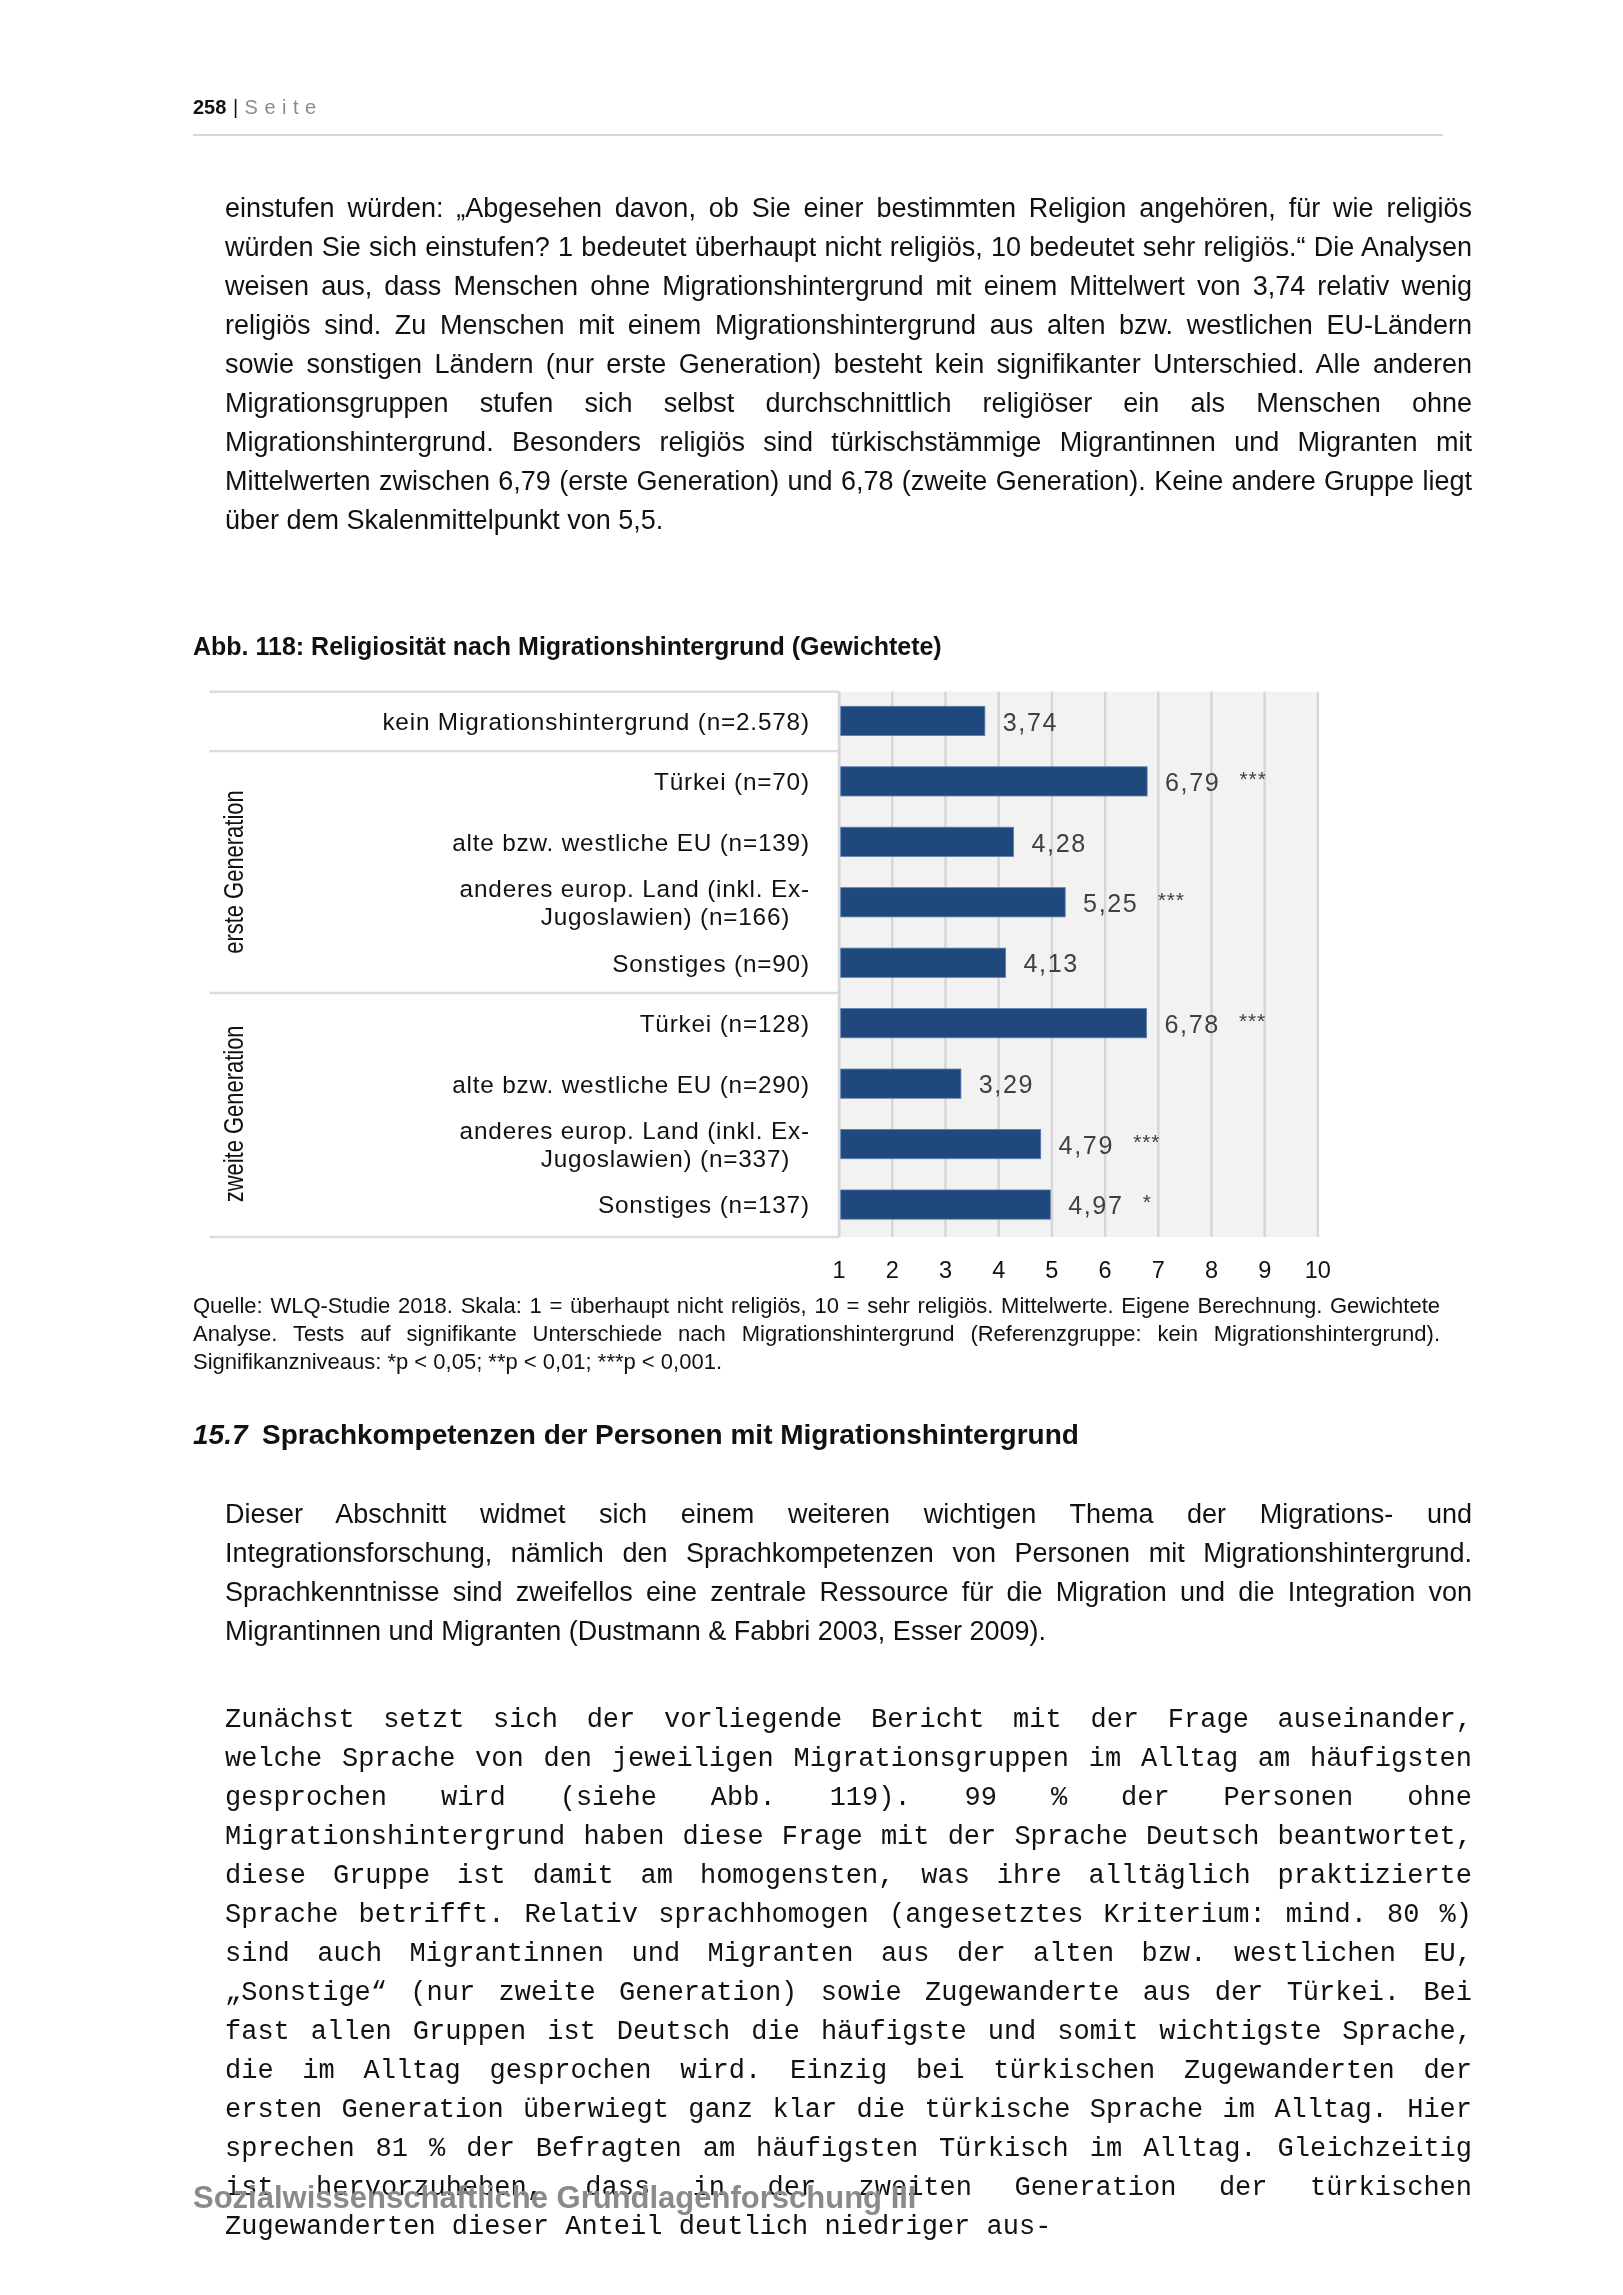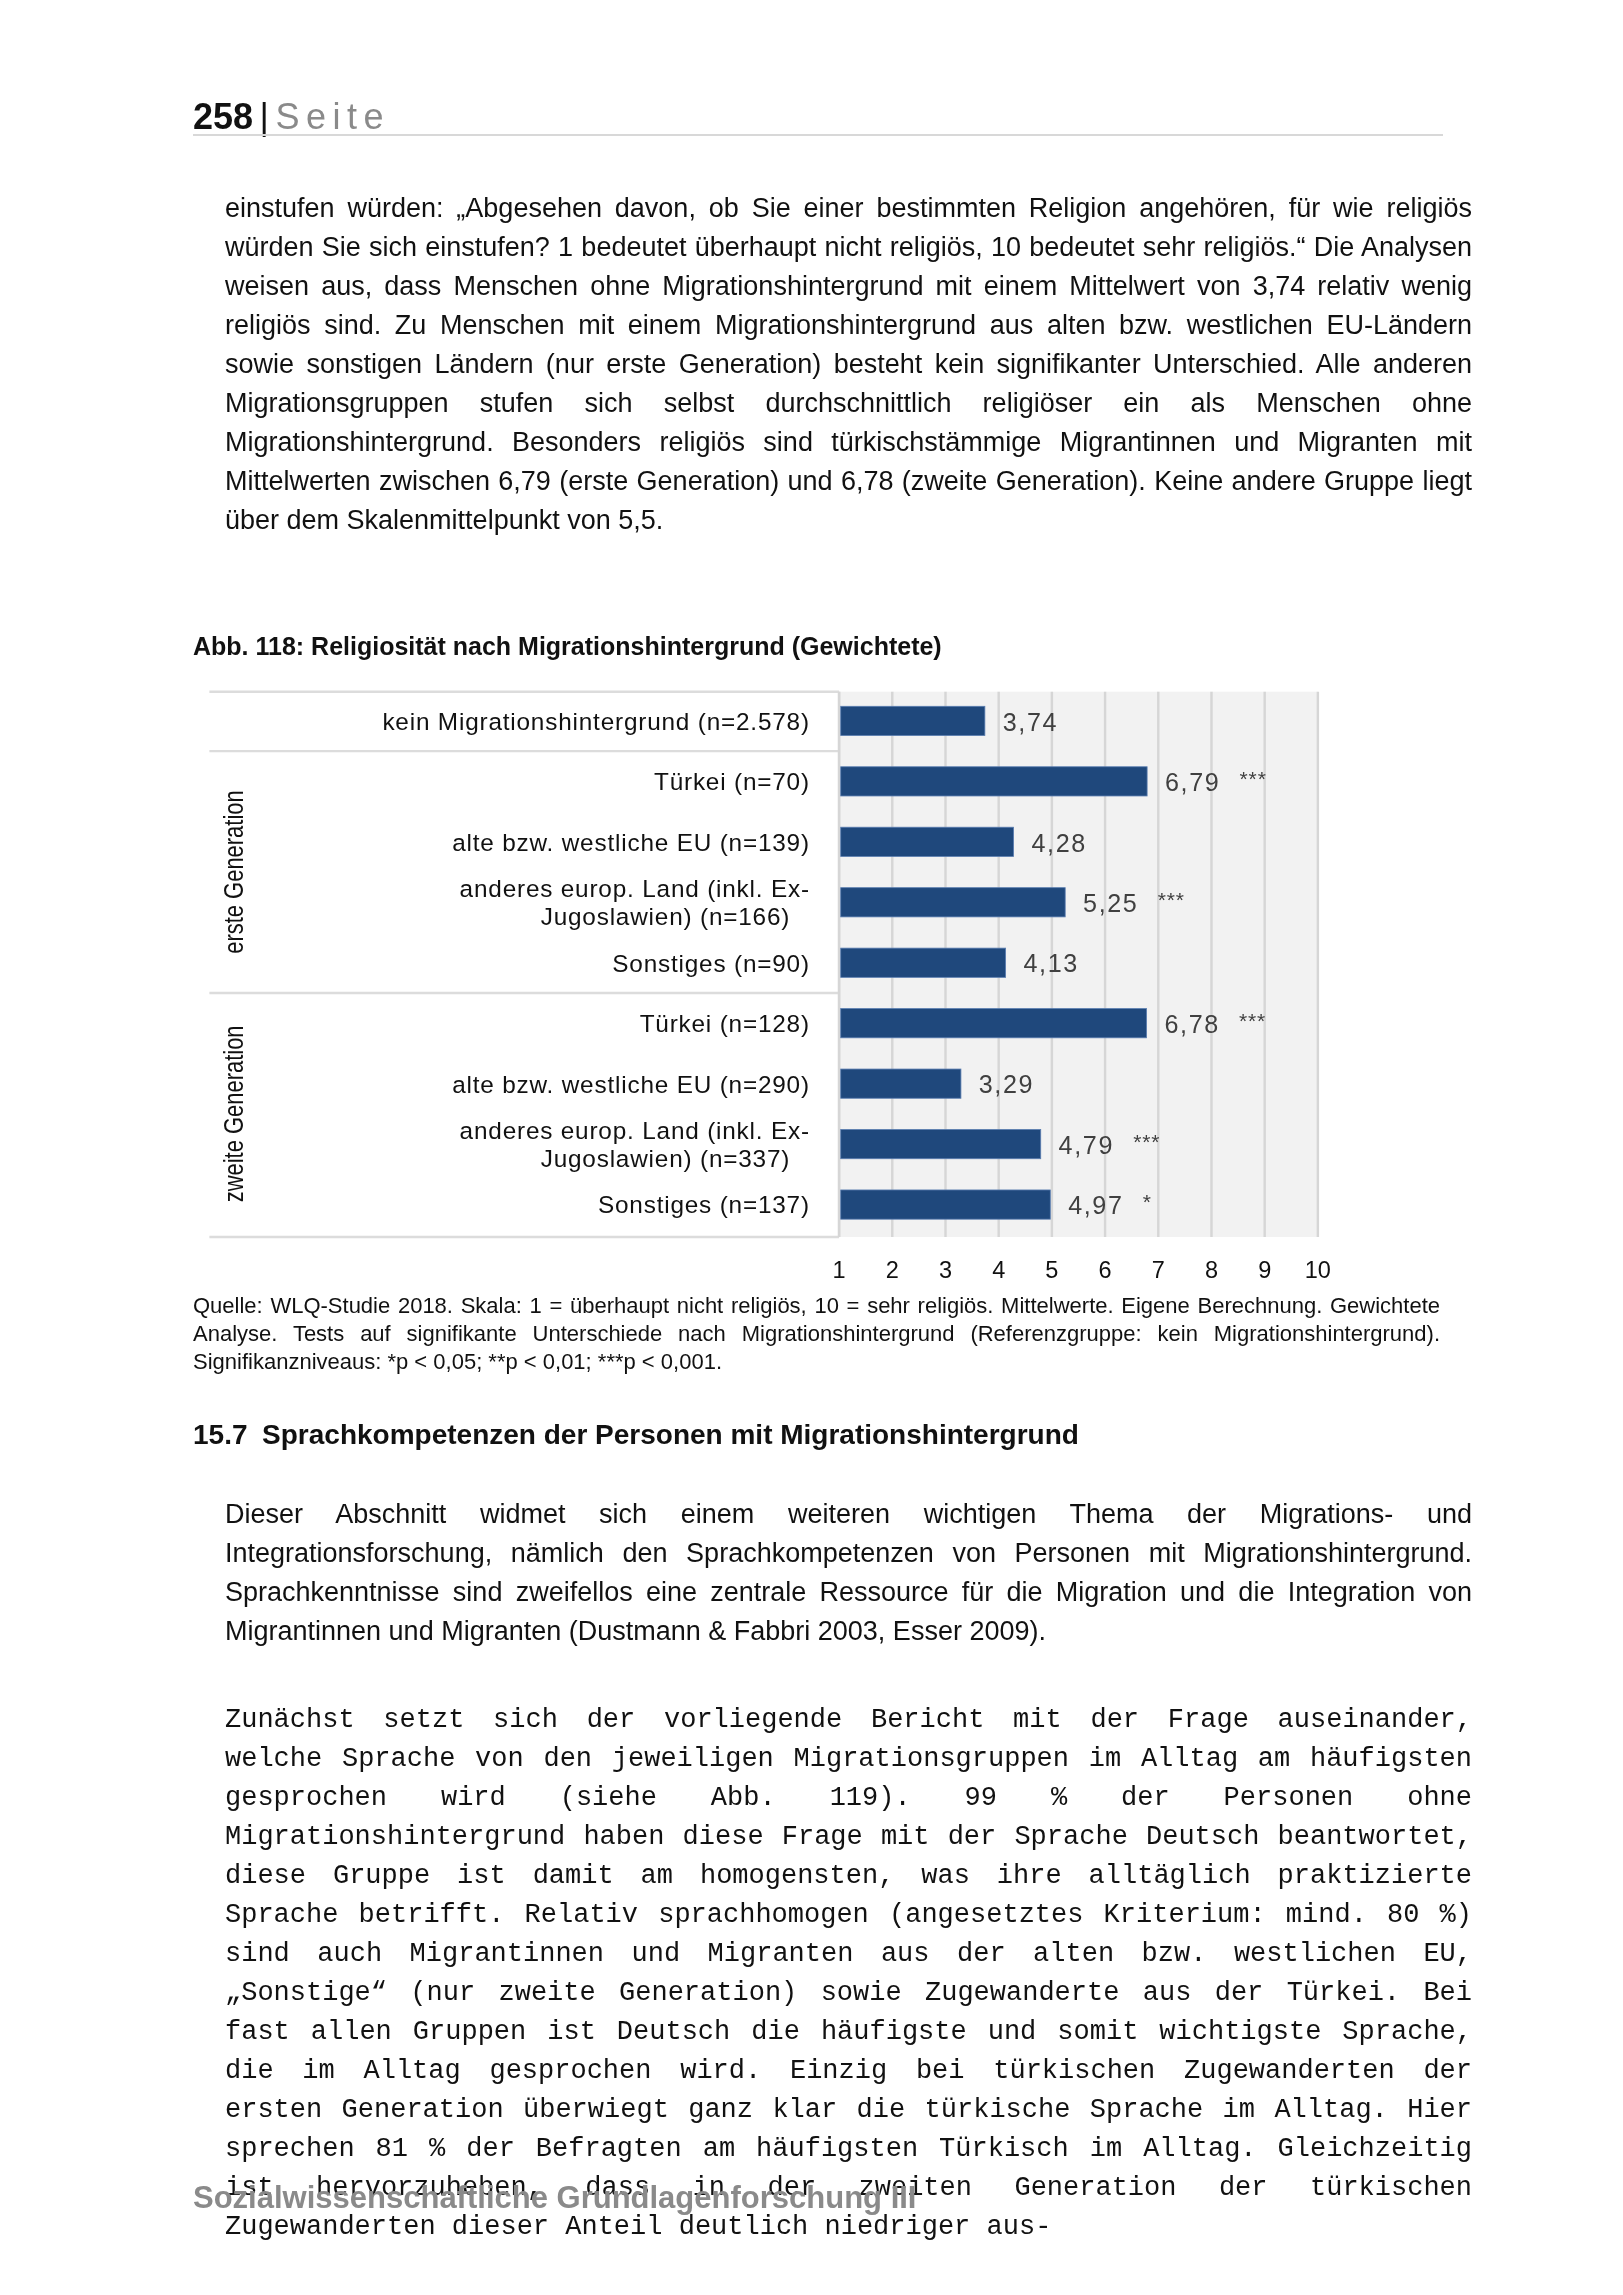--- a/index.html
+++ b/index.html
@@ -1,36 +1,36 @@
 <!DOCTYPE html>
 <html style="font-size:13px"><head>
 <meta charset="utf-8">
 <style>
   html, body { margin:0; padding:0; background:#ffffff; }
   body { width:1623px; height:2295px; position:relative; overflow:hidden;
          font-family:"Liberation Sans", sans-serif; color:#111; }
-  .header { position:absolute; left:193px; top:96px; font-size:36px; }
+  .header { position:absolute; left:193px; top:96px; font-size:20px; }
   .header .num { font-weight:bold; color:#111; }
   .header .bar { color:#111; margin:0 6.5px; }
   .header .seite { color:#8a8a8a; letter-spacing:6.5px; }
   .header-rule { position:absolute; left:193px; top:134px; width:1250px; height:1.6px; background:#d8d8d8; }
 
   .para { position:absolute; left:193px; width:1247px; font-size:27px; line-height:39px;
           text-align:justify; color:#111;margin-left:32px; }
   .para p { margin:0; }
   #p1 { top:189px; }
   .fig-title { position:absolute; left:193px; top:632px; font-size:25px; font-weight:bold; }
 
   .chart { position:absolute; left:0; top:0; width:1623px; height:1299px; pointer-events:none; }
   .chart text { font-family:"Liberation Sans", sans-serif; }
 
   .caption { position:absolute; left:193px; top:1292px; width:1247px; font-size:22px; line-height:28px;
              text-align:justify; color:#111; }
   .section-h { position:absolute; left:193px; top:1419px; font-size:28px; font-weight:bold; }
-  .section-h .num { margin-right:14.6px; }
+  .section-h .num { margin-right:14.6px;font-style:italic; }
   #p2 { top:1495px; }
   #p3 { top:1701px;font-family:Liberation Mono, monospace; }
   .footer { position:absolute; left:193px; top:2180px; font-size:31px; font-weight:bold; color:#8a8a8a; }
 </style>
 </head>
 <body>
 
 <div class="header">
   <span class="num">258</span><span class="bar">|</span><span class="seite">Seite</span>
 </div>

